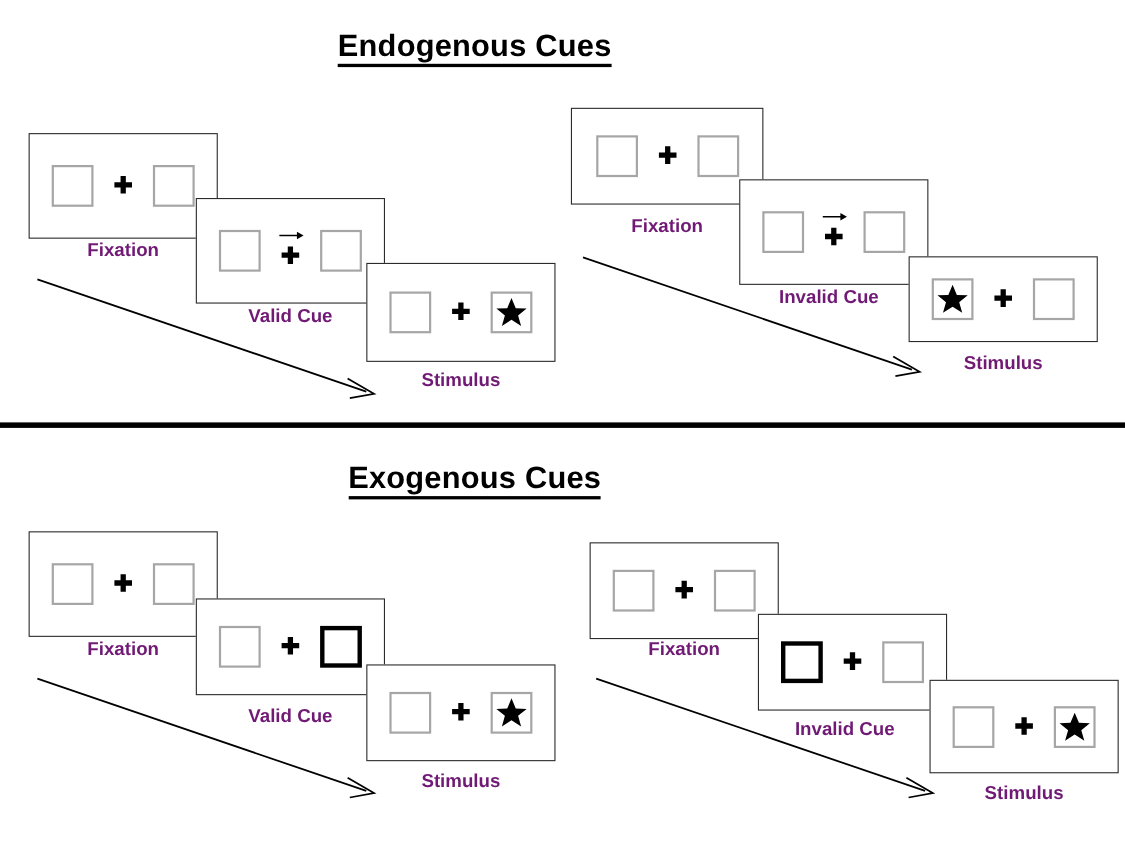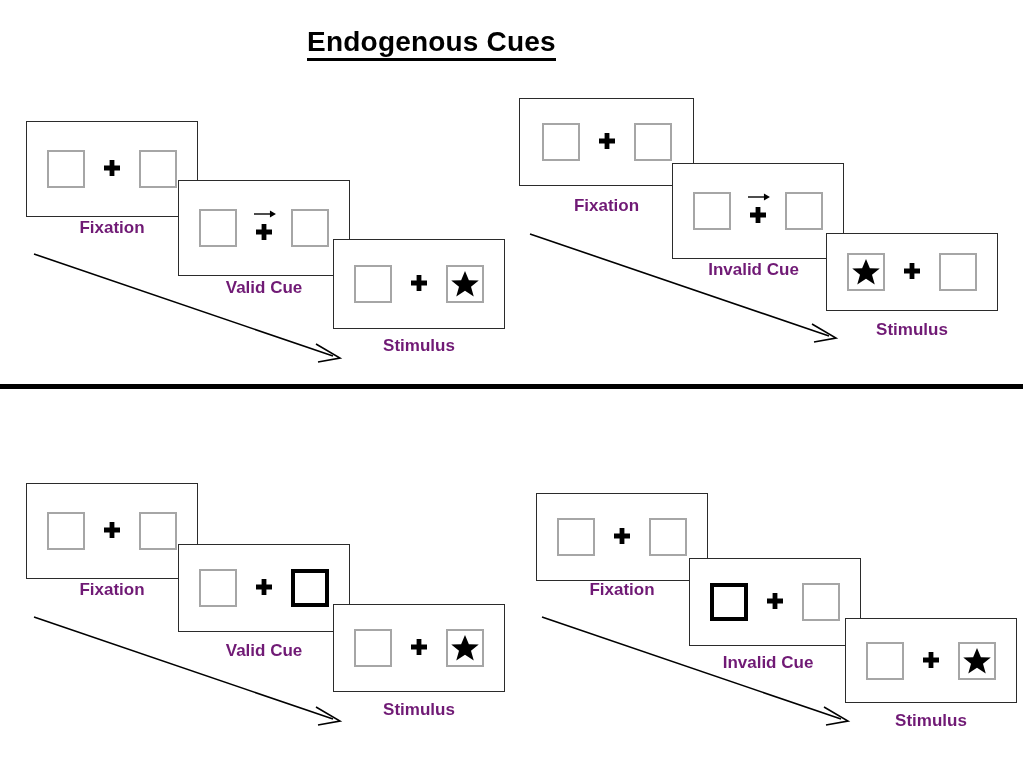--- a/index.html
+++ b/index.html
@@ -240,20 +240,23 @@
           <path d="M7.6 1 h4.8 v5.6 h5.6 v4.8 h-5.6 v5.6 h-4.8 v-5.6 h-5.6 v-4.8 h5.6 z" fill="currentColor"></path>
         </svg>
       </div>
       <div class="box"></div>
     </div>
   </div>
   <div class="stage-label" style="left:826px; top:320px; width:172px;">Stimulus</div>
 
   <div class="divider" style="top:384px;"></div>
 
+  <div class="section-title" style="top:419px;">
+    <span class="t">Exogenous Cues</span>
+  </div>
 
   <svg class="time-arrow" style="left:28px; top:611px; width:325px; height:120px;" viewBox="0 0 325 120">
     <line x1="6" y1="6" x2="305" y2="108" stroke="#000" stroke-width="1.6"></line>
     <polyline points="288,96 312,110 290,114" fill="none" stroke="#000" stroke-width="1.6"></polyline>
   </svg>
 
   <div class="panel" style="left:26px; top:483px; width:172px; height:96px;">
     <div class="panel-inner">
       <div class="box"></div>
       <div class="fixation">

